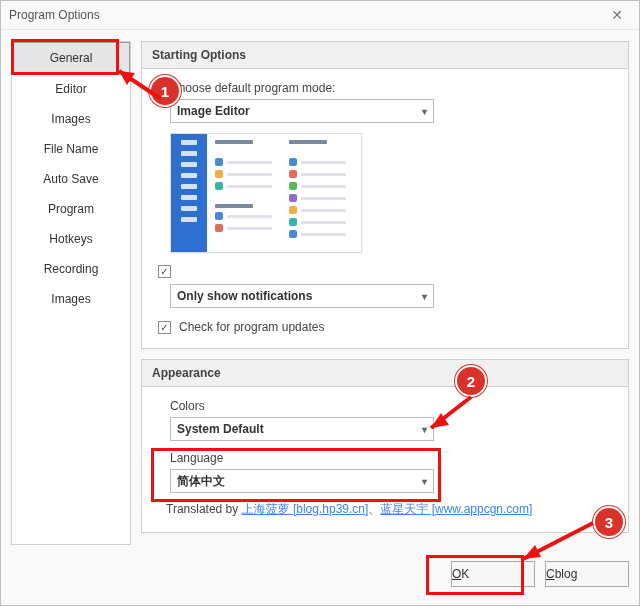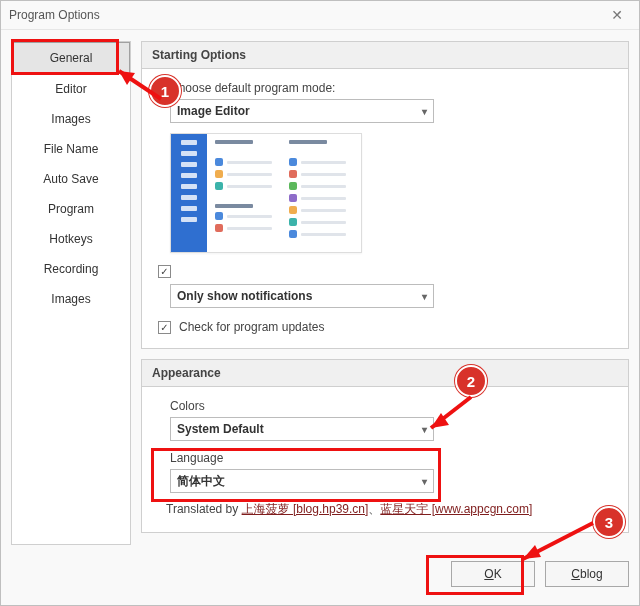--- a/index.html
+++ b/index.html
@@ -169,41 +169,41 @@
     width: 13px; height: 13px;
     border: 1px solid #8a8a8a;
     background: #fff;
     display: flex;
     align-items: center;
     justify-content: center;
     font-size: 10px;
     color: #444;
     box-sizing: border-box;
   }
-  .link { color: #7f1d1d; text-decoration: underline; cursor: pointer; }
+  .link { color: #3b82f6; text-decoration: underline; cursor: pointer; }
   .translated {
     margin-top: 8px;
     padding-left: 8px;
     color: #444;
   }
   .footer {
     position: absolute;
     right: 0;
     bottom: 8px;
     display: flex;
     gap: 10px;
   }
   .btn {
     width: 82px;
     height: 24px;
     border: 1px solid #a8a8a8;
     background: #f6f6f6;
     display: flex;
     align-items: center;
-    justify-content: center;
+    justify-content: flex-start;
     font-size: 12px;
     color: #333;
     cursor: pointer;
   }
   .btn .ul { text-decoration: underline; }
 
   
   .anno { position:absolute; pointer-events:none; }
   .red-box { border: 3px solid #e11; box-sizing: border-box; }
   .badge {

